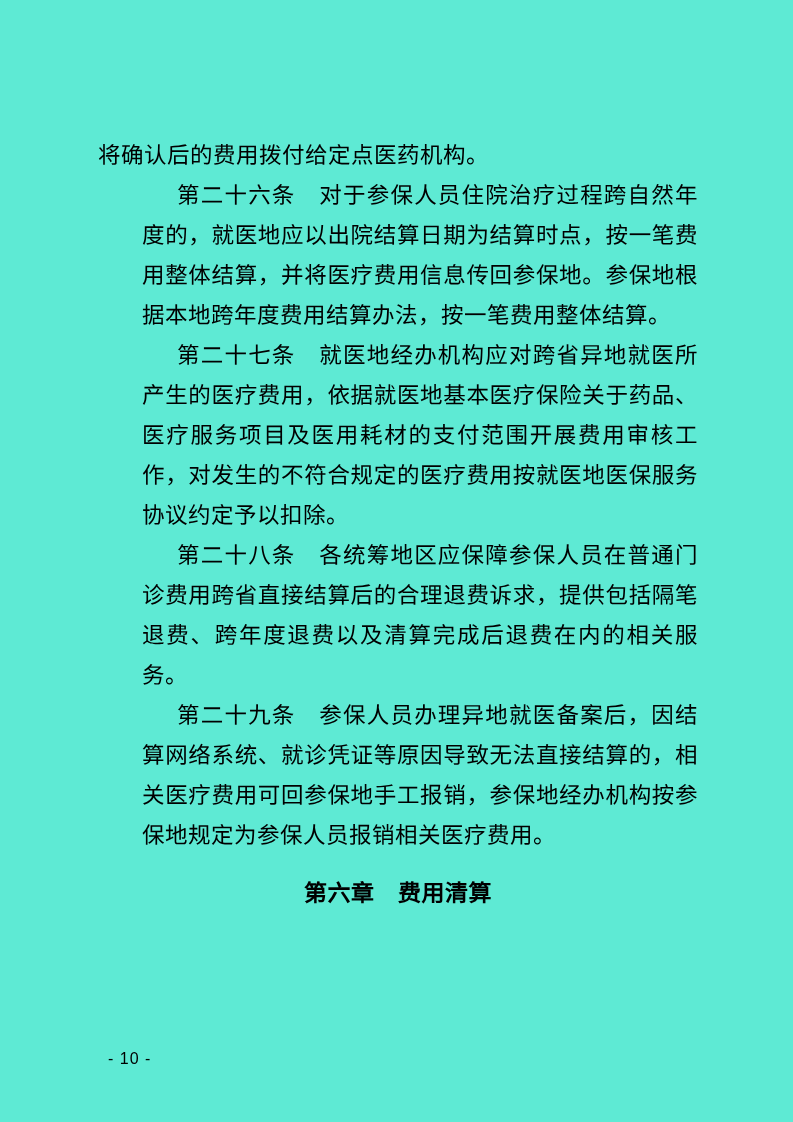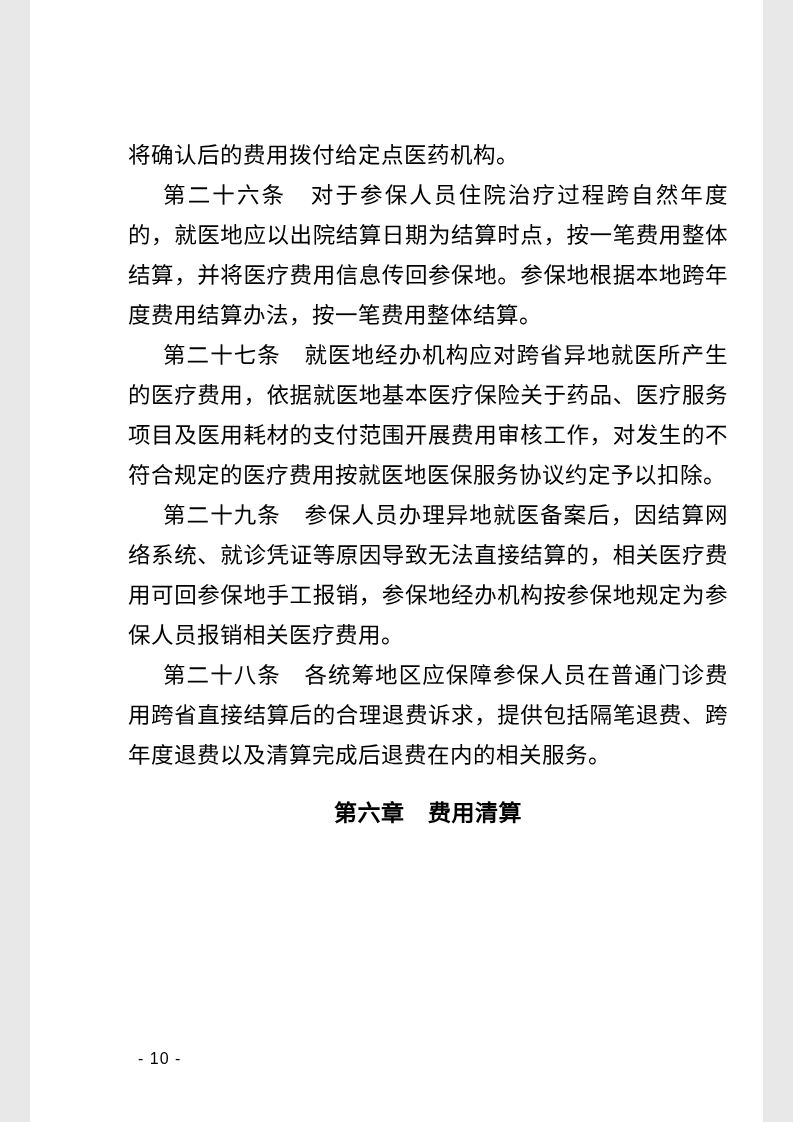--- a/index.html
+++ b/index.html
@@ -2,23 +2,23 @@
 <html lang="zh-CN"><head>
 <meta charset="utf-8">
 <style>
   html, body {
     margin: 0;
     padding: 0;
     background: #e8e8e8;
   }
   .page {
     position: relative;
-    width: 733px;
+    width: 793px;
     height: 1122px;
-    background: #ffffff;
+    background: #5eead4;
     margin: 0 auto;
     overflow: hidden;
     font-family: "Liberation Sans", "DejaVu Sans", sans-serif;
     color: #000000;
   }
   .content {
     position: absolute;
     left: 98px;
     top: 136px;
     width: 600px;
@@ -27,20 +27,21 @@
     margin: 0;
     font-size: 22.5px;
     line-height: 40px;
     text-align: justify;
     text-justify: inter-character;
     letter-spacing: 0.5px;
     word-break: break-all;
   }
   .para.indent {
     text-indent: 35px;
+    margin-left: 44px;
   }
   .chapter-heading {
     margin: 18px 0 6px 0;
     font-size: 23px;
     line-height: 40px;
     text-align: center;
     letter-spacing: 0.5px;
     font-family: Liberation Serif, serif;
   }
   .footer {
@@ -53,18 +54,18 @@
   }
 </style>
 </head>
 <body>
 
 <div class="page">
   <div class="content">
     <p class="para">将确认后的费用拨付给定点医药机构。</p>
     <p class="para indent">第二十六条　对于参保人员住院治疗过程跨自然年度的，就医地应以出院结算日期为结算时点，按一笔费用整体结算，并将医疗费用信息传回参保地。参保地根据本地跨年度费用结算办法，按一笔费用整体结算。</p>
     <p class="para indent">第二十七条　就医地经办机构应对跨省异地就医所产生的医疗费用，依据就医地基本医疗保险关于药品、医疗服务项目及医用耗材的支付范围开展费用审核工作，对发生的不符合规定的医疗费用按就医地医保服务协议约定予以扣除。</p>
+    <p class="para indent">第二十八条　各统筹地区应保障参保人员在普通门诊费用跨省直接结算后的合理退费诉求，提供包括隔笔退费、跨年度退费以及清算完成后退费在内的相关服务。</p>
     <p class="para indent">第二十九条　参保人员办理异地就医备案后，因结算网络系统、就诊凭证等原因导致无法直接结算的，相关医疗费用可回参保地手工报销，参保地经办机构按参保地规定为参保人员报销相关医疗费用。</p>
-    <p class="para indent">第二十八条　各统筹地区应保障参保人员在普通门诊费用跨省直接结算后的合理退费诉求，提供包括隔笔退费、跨年度退费以及清算完成后退费在内的相关服务。</p>
     <h2 class="chapter-heading">第六章　费用清算</h2>
   </div>
   <div class="footer">- 10 -</div>
 </div>
 
 </body></html>

